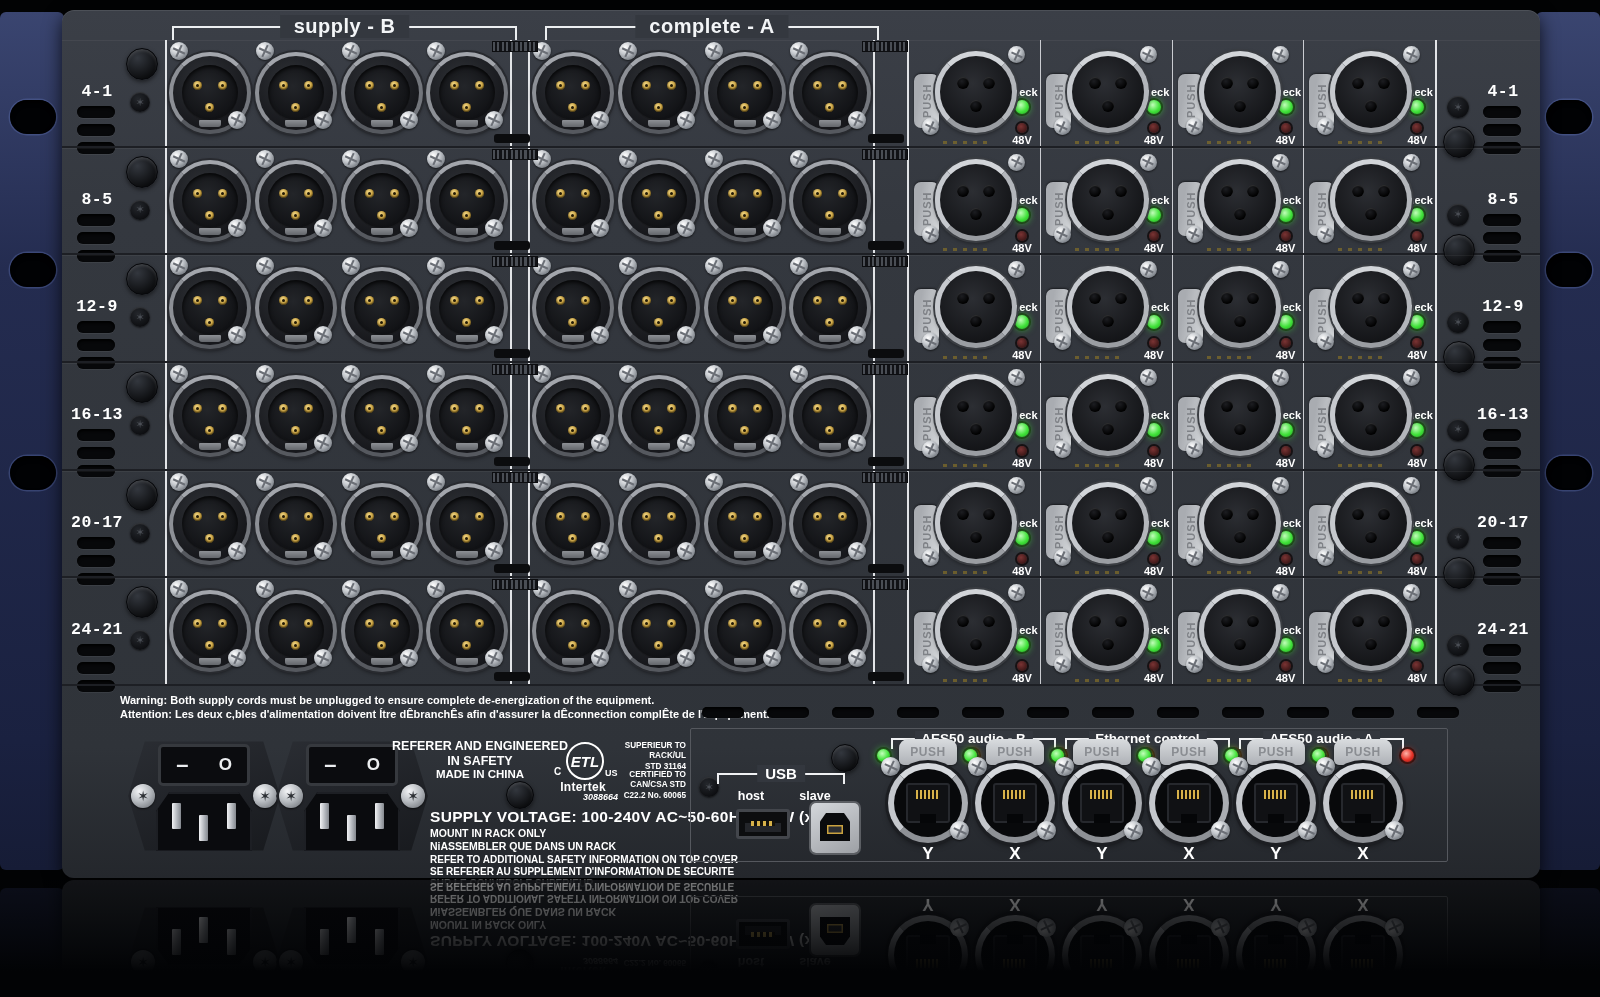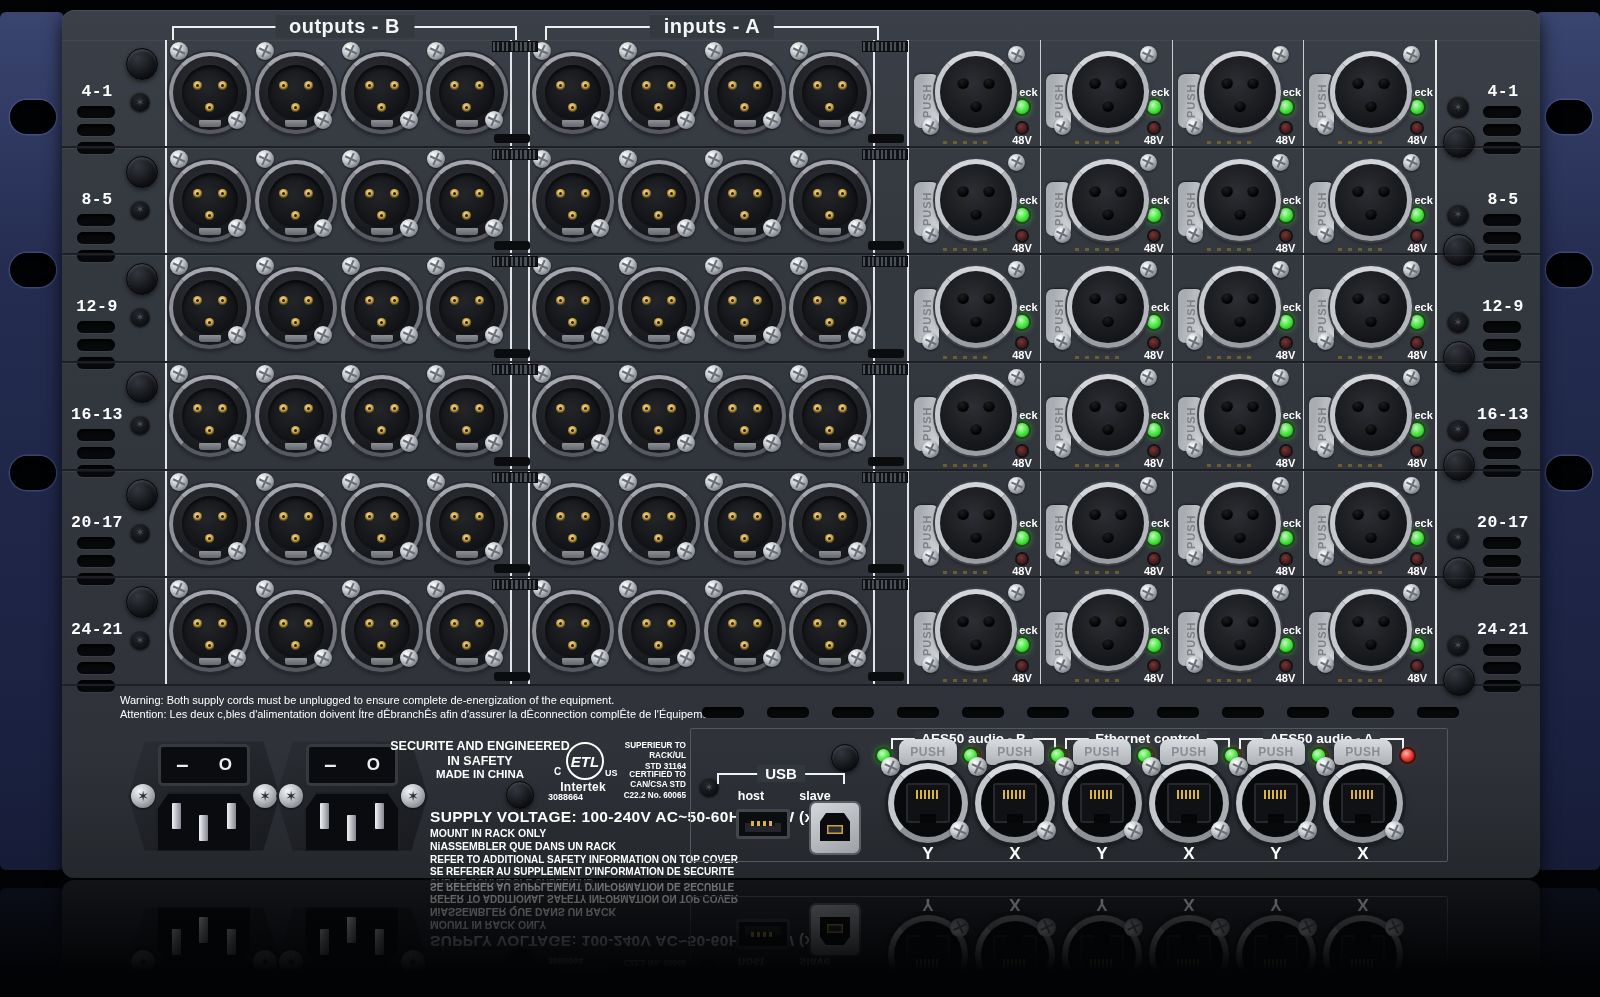--- a/index.html
+++ b/index.html
@@ -118,21 +118,21 @@
            box-shadow: inset 0 1px 1px rgba(255,255,255,.12), 0 1px 2px rgba(0,0,0,.6); }
   .star-screw::before { content:'\2736'; color:#4a4e55; font-size:11px; line-height:1; }
   .star-screw.silver { background:radial-gradient(circle at 35% 30%, #f4f5f7, #b9bdc2 45%, #82868c 80%); }
   .star-screw.silver::before { color:#2c2f34; font-size:14px; }
   .rbtn { position:absolute; border-radius:50%;
            background:radial-gradient(circle at 35% 30%, #33373e, #0b0c0e 75%); border:1px solid #06070a;
            box-shadow: inset 0 2px 3px rgba(255,255,255,.14), 0 2px 4px rgba(0,0,0,.5); }
 
   
   .mid { position:absolute; left:0; top:676px; width:1478px; height:42px; }
-  .warn { position:absolute; left:58px; top:7px; color:#fff; font-weight:normal; font-size:11px; line-height:1.3; }
+  .warn { position:absolute; left:58px; top:7px; color:#fff; font-weight:bold; font-size:11px; line-height:1.3; }
   .mvent { position:absolute; top:21px; width:42px; height:11px; border-radius:5px; background:#07080a;
            box-shadow: inset 0 2px 3px #000, 0 1px 0 rgba(255,255,255,.05); }
 
   
   .bottom { position:absolute; left:0; top:718px; width:1478px; height:150px; color:#fff; }
   .pwr { position:absolute; top:6px; width:152px; height:124px;
          clip-path:polygon(0 50%, 11% 6%, 89% 6%, 100% 50%, 89% 94%, 11% 94%);
          background:linear-gradient(160deg,#2b2e34,#17191d); }
   .pwr-1 { left:66px; } .pwr-2 { left:214px; }
   .pwr .star-screw { width:24px; height:24px; }
@@ -151,21 +151,21 @@
 
   .txt { position:absolute; font-weight:bold; }
   .designed { left:318px; top:11px; width:200px; text-align:center; font-size:12.5px; line-height:1.2; }
   .made { left:318px; top:40px; width:200px; text-align:center; font-size:11.5px; }
   .btn-mid { left:444px; top:53px; width:26px; height:26px; }
   .etl-circle { position:absolute; left:504px; top:14px; width:34px; height:34px; border:2.5px solid #fff;
          border-radius:50%; display:flex; align-items:center; justify-content:center;
          font-weight:bold; font-style:italic; font-size:15px; color:#fff; }
   .etl-c { left:492px; top:38px; font-size:10px; } .etl-us { left:543px; top:40px; font-size:9px; }
   .intertek { left:486px; top:52px; width:70px; text-align:center; font-size:12px; letter-spacing:.3px; }
-  .etl-num { left:486px; top:64px; width:70px; text-align:left; font-size:9px; }
+  .etl-num { left:486px; top:64px; width:70px; text-align:right; font-size:9px;font-style:italic; }
   .certblock { left:552px; width:72px; text-align:right; font-size:8.2px; line-height:1.25; }
   .conforms { top:13px; } .certified { top:42px; }
   .supply { left:368px; top:80px; font-size:15.5px; letter-spacing:.3px; }
   .mount { left:368px; top:99px; font-size:10.5px; line-height:1.2; }
   .refer { left:368px; top:126px; font-size:10px; line-height:1.18; }
 
   
   .subpanel { position:absolute; left:628px; top:0; width:758px; height:134px;
               border:1.5px solid #55585e; border-radius:2px; box-sizing:border-box; }
   .sub-screw { left:8px; top:48px; width:20px; height:20px; }
@@ -232,24 +232,24 @@
     </div>
     <div class="ear ear-right">
       <div class="oval" style="top:88px"></div>
       <div class="oval" style="top:241px"></div>
       <div class="oval" style="top:444px"></div>
     </div>
 
     <div class="panel">
 
       <div class="bracket bracket-b">
-        <span class="blabel">outputs - B</span>
+        <span class="blabel">supply - B</span>
       </div>
       <div class="bracket bracket-a">
-        <span class="blabel">inputs - A</span>
+        <span class="blabel">complete - A</span>
       </div>
 
       <div class="lstrip lstrip-left">
           <div class="strip-row">
             <div class="strip-label">4-1</div>
             <div class="vent-slot" style="top: 66px;"></div>
             <div class="vent-slot" style="top: 84px;"></div>
             <div class="vent-slot" style="top: 102px;"></div>
           </div>
           <div class="strip-row">
@@ -1255,21 +1255,21 @@
             <span class="mk-ring">O</span>
           </div>
           <div class="iec">
             <span class="iec-pin p-l"></span>
             <span class="iec-pin p-r"></span>
             <span class="iec-pin p-c"></span>
           </div>
         </div>
 
         <div class="txt designed">
-          <div>SECURITE AND ENGINEERED</div>
+          <div>REFERER AND ENGINEERED</div>
           <div>IN SAFETY</div>
         </div>
         <div class="txt made">MADE IN CHINA</div>
         <div class="rbtn btn-mid"></div>
 
         <div class="etl-circle">ETL</div>
         <div class="txt etl-c">C</div>
         <div class="txt etl-us">US</div>
         <div class="txt intertek">Intertek</div>
         <div class="txt etl-num">3088664</div>

